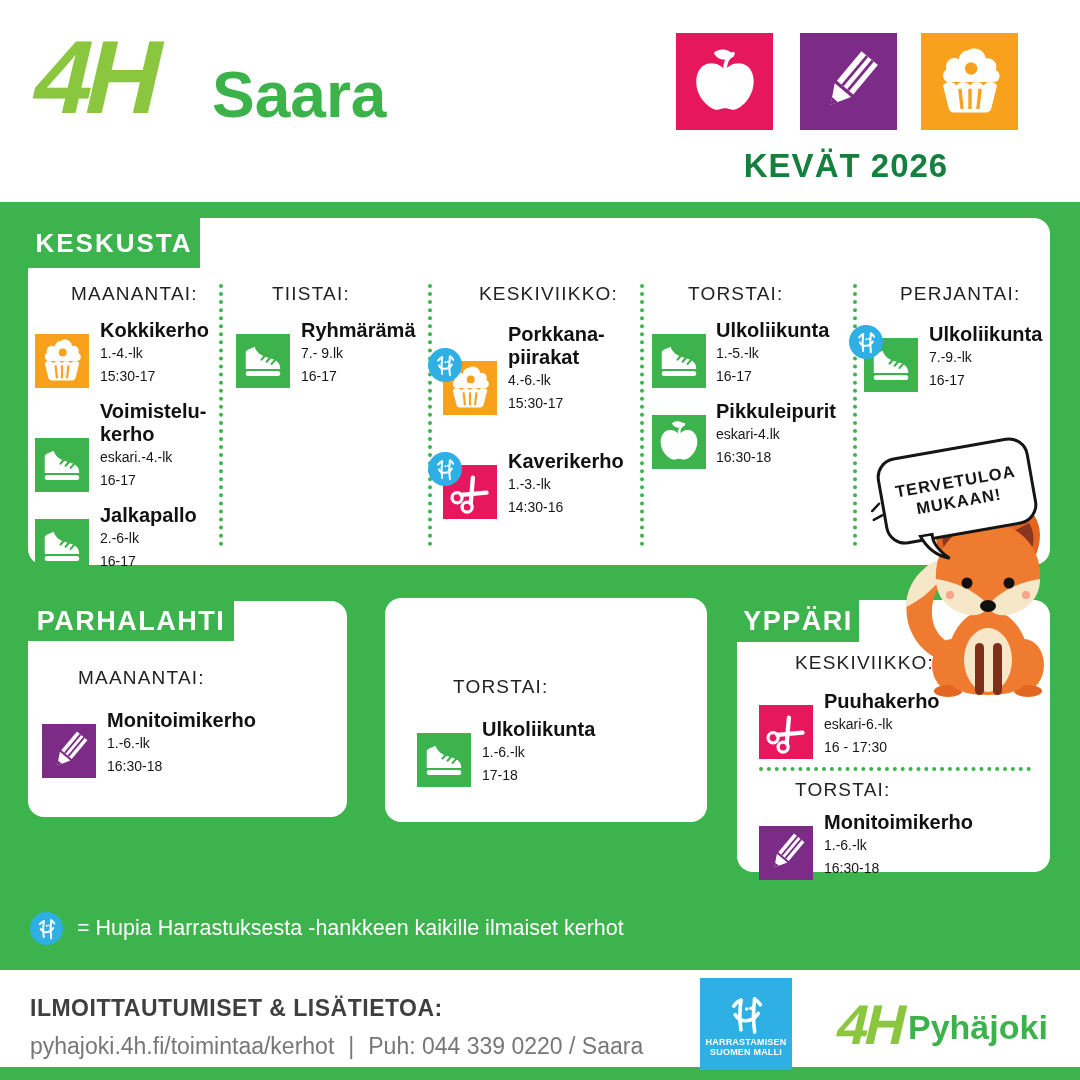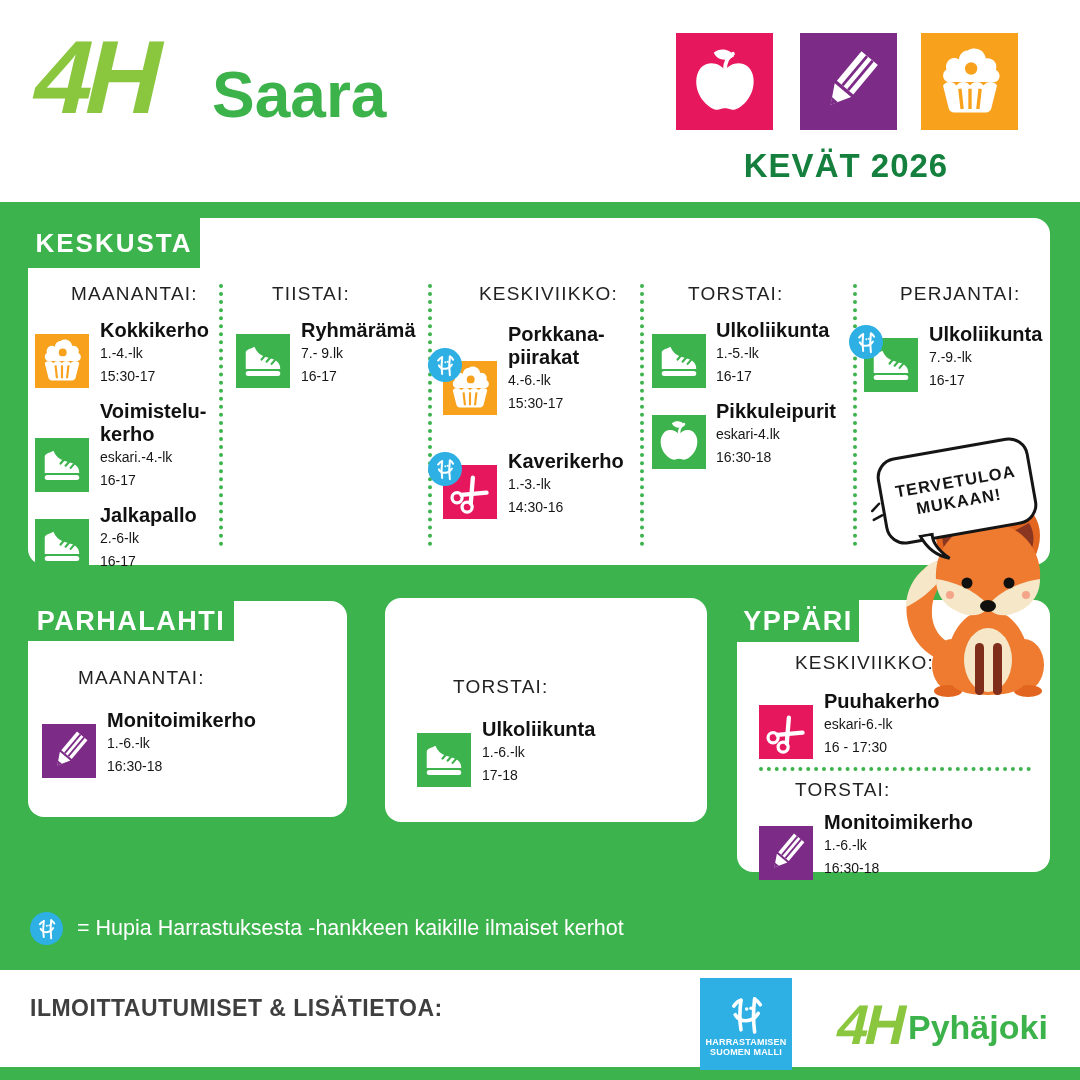--- a/index.html
+++ b/index.html
@@ -440,20 +440,23 @@
   <div class="abs legendrow">
     <div class="legendicon">
         <svg viewBox="0 0 64 64">
           <use href="#i-figure"></use>
         </svg>
       </div>
     <div class="legendtext">= Hupia Harrastuksesta -hankkeen kaikille ilmaiset kerhot</div>
   </div>
 
   <div class="abs ftitle">ILMOITTAUTUMISET &amp; LISÄTIETOA:</div>
+  <div class="abs fline">
+    <span style="margin:0">pyhajoki.4h.fi/toimintaa/kerhot</span><span>|</span><span style="margin:0">Puh: 044 339 0220 / Saara</span>
+  </div>
   <div class="abs bluelogo">
     <svg viewBox="0 0 64 64">
         <use href="#i-figure"></use>
       </svg>
     <div class="t">HARRASTAMISEN</div>
     <div class="t">SUOMEN MALLI</div>
   </div>
   <div class="abs brand4h">4H</div>
   <div class="abs brandname">Pyhäjoki</div>
 

